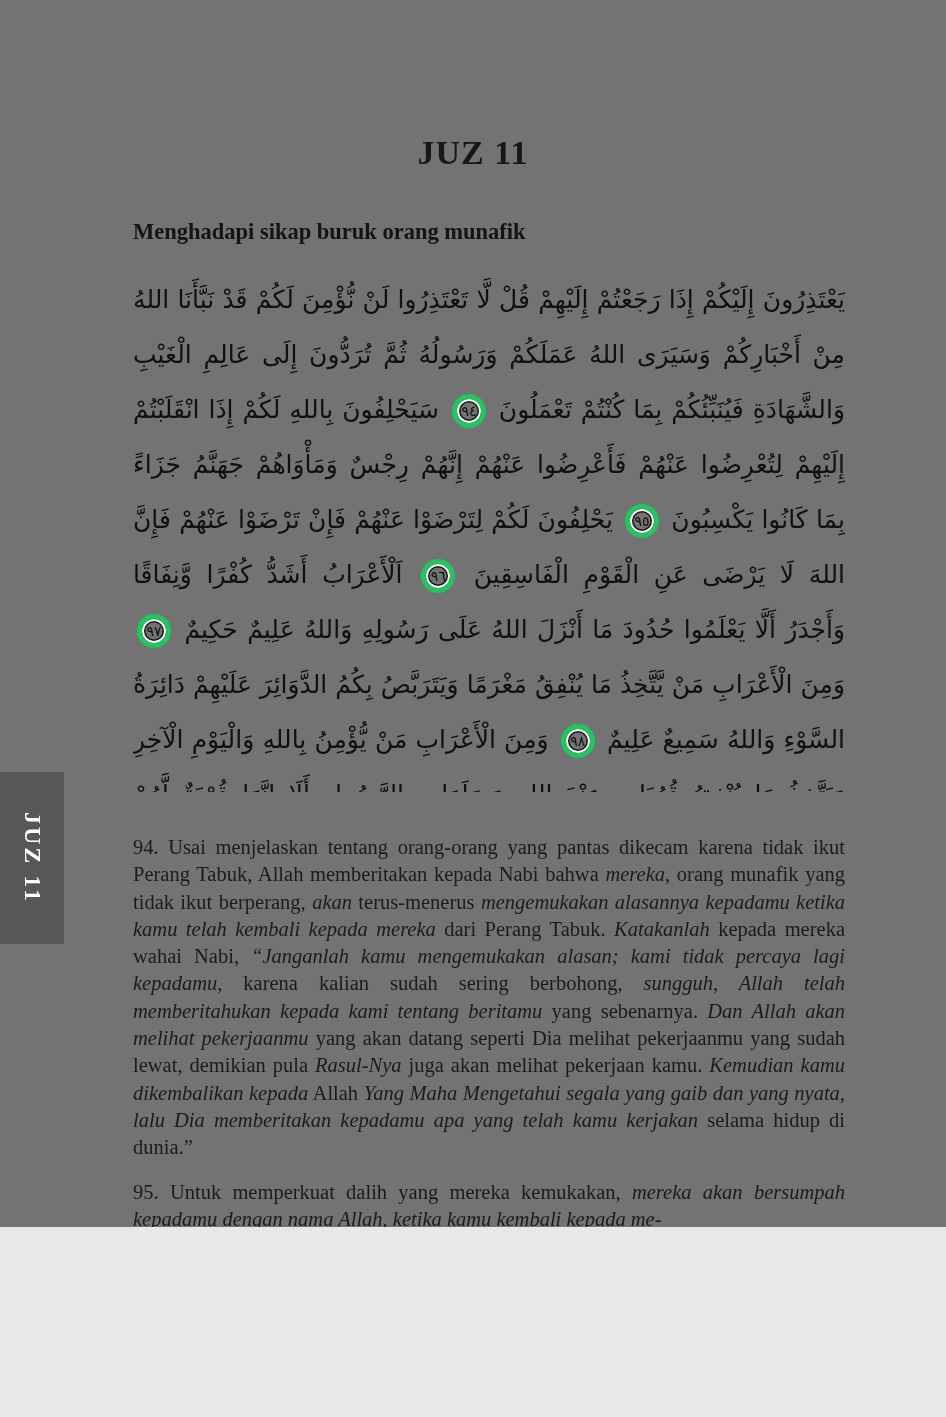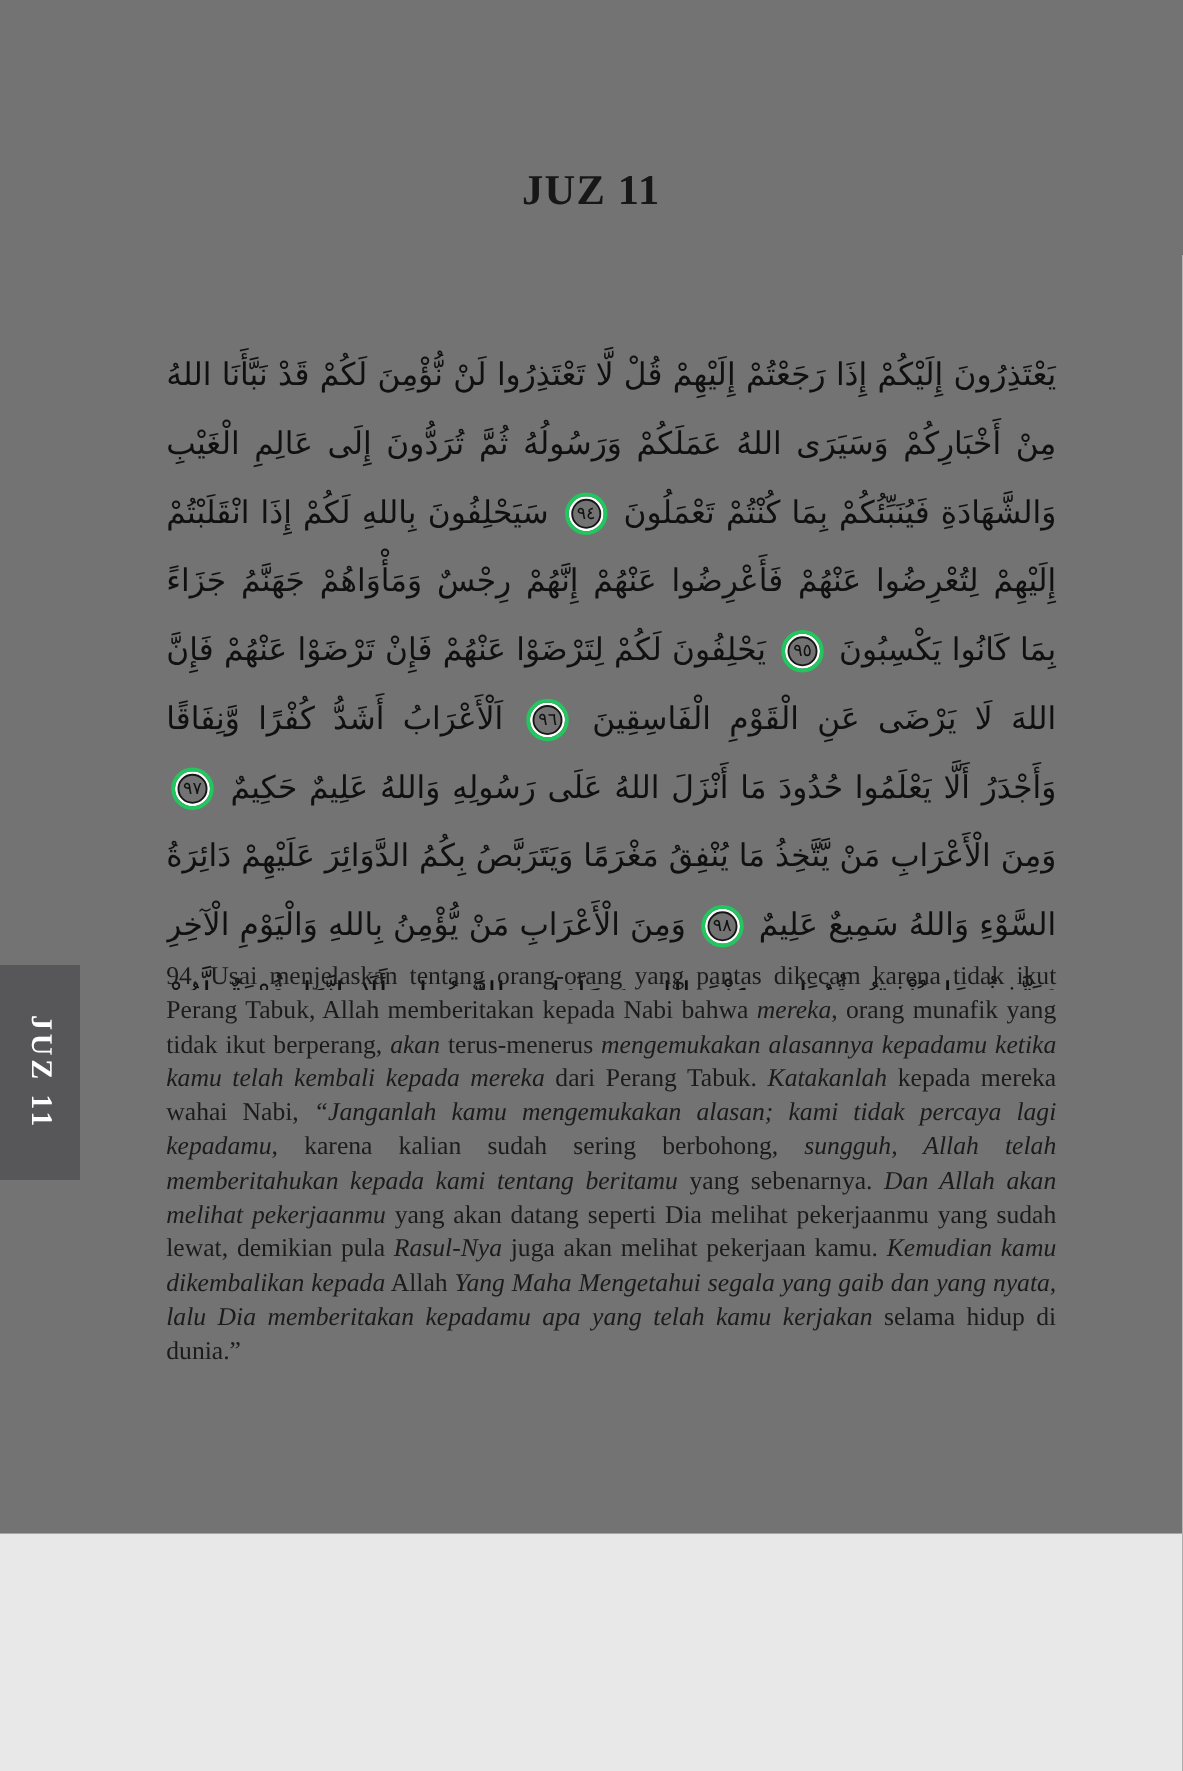--- a/index.html
+++ b/index.html
@@ -26,28 +26,28 @@
     position:absolute;top:272px;left:133px;width:712px;
     max-height:520px;overflow:hidden;
     direction:rtl;
     text-align:justify;
     font-family:"DejaVu Sans", sans-serif;
     font-size:25px;line-height:55px;color:#101010;
   }
   .ayah-medallion{
     display:inline-flex;align-items:center;justify-content:center;
     width:34px;height:34px;box-sizing:border-box;
-    border:3px solid #22c55e;border-radius:50%;
+    border:5px solid #22c55e;border-radius:50%;
     box-shadow:inset 0 0 0 2px #ffffff, inset 0 0 0 3.5px #161616;
     font-size:14px;line-height:1;
     vertical-align:middle;margin:0 4px;
     font-family:"DejaVu Sans", sans-serif;
   }
   .commentary{
-    position:absolute;top:768px;left:133px;width:712px;
+    position:absolute;top:834px;left:133px;width:712px;
     font-size:20.5px;line-height:27.3px;
     text-align:justify;color:#1b1b1b;
   }
   .commentary p{margin:0 0 17px 0;}
   .commentary em{font-style:italic;}
   .side-tab{
     position:absolute;left:0;top:772px;width:64px;height:172px;
     background:#57575a;
   }
   .side-tab .tab-label{
@@ -64,25 +64,27 @@
   .page-number{font-size:23px;color:#1a1a1a;margin-top:39px;}
   .footer-surah{font-size:15px;color:#1a1a1a;}
 </style>
 </head>
 <body>
 
 <div class="page">
 
   <div class="juz-title">JUZ 11</div>
 
+  <div class="section-heading">Menghadapi sikap buruk orang munafik</div>
 
   <div class="arabic-block"><span>يَعْتَذِرُونَ إِلَيْكُمْ إِذَا رَجَعْتُمْ إِلَيْهِمْ قُلْ لَّا تَعْتَذِرُوا لَنْ نُّؤْمِنَ لَكُمْ قَدْ نَبَّأَنَا اللهُ مِنْ أَخْبَارِكُمْ وَسَيَرَى اللهُ عَمَلَكُمْ وَرَسُولُهُ ثُمَّ تُرَدُّونَ إِلَى عَالِمِ الْغَيْبِ وَالشَّهَادَةِ فَيُنَبِّئُكُمْ بِمَا كُنْتُمْ تَعْمَلُونَ</span> <span class="ayah-medallion">٩٤</span> <span>سَيَحْلِفُونَ بِاللهِ لَكُمْ إِذَا انْقَلَبْتُمْ إِلَيْهِمْ لِتُعْرِضُوا عَنْهُمْ فَأَعْرِضُوا عَنْهُمْ إِنَّهُمْ رِجْسٌ وَمَأْوَاهُمْ جَهَنَّمُ جَزَاءً بِمَا كَانُوا يَكْسِبُونَ</span> <span class="ayah-medallion">٩٥</span> <span>يَحْلِفُونَ لَكُمْ لِتَرْضَوْا عَنْهُمْ فَإِنْ تَرْضَوْا عَنْهُمْ فَإِنَّ اللهَ لَا يَرْضَى عَنِ الْقَوْمِ الْفَاسِقِينَ</span> <span class="ayah-medallion">٩٦</span> <span>اَلْأَعْرَابُ أَشَدُّ كُفْرًا وَّنِفَاقًا وَأَجْدَرُ أَلَّا يَعْلَمُوا حُدُودَ مَا أَنْزَلَ اللهُ عَلَى رَسُولِهِ وَاللهُ عَلِيمٌ حَكِيمٌ</span> <span class="ayah-medallion">٩٧</span> <span>وَمِنَ الْأَعْرَابِ مَنْ يَّتَّخِذُ مَا يُنْفِقُ مَغْرَمًا وَيَتَرَبَّصُ بِكُمُ الدَّوَائِرَ عَلَيْهِمْ دَائِرَةُ السَّوْءِ وَاللهُ سَمِيعٌ عَلِيمٌ</span> <span class="ayah-medallion">٩٨</span> <span>وَمِنَ الْأَعْرَابِ مَنْ يُّؤْمِنُ بِاللهِ وَالْيَوْمِ الْآخِرِ وَيَتَّخِذُ مَا يُنْفِقُ قُرُبَاتٍ عِنْدَ اللهِ وَصَلَوَاتِ الرَّسُولِ أَلَا إِنَّهَا قُرْبَةٌ لَّهُمْ سَيُدْخِلُهُمُ اللهُ فِي رَحْمَتِهِ إِنَّ اللهَ غَفُورٌ رَّحِيمٌ</span>  </div>
 
   <div class="commentary">
       <p><span>94. Usai menjelaskan tentang orang-orang yang pantas dikecam karena tidak ikut Perang Tabuk, Allah memberitakan kepada Nabi bahwa </span><em>mereka</em><span>, orang munafik yang tidak ikut berperang, </span><em>akan</em><span> terus-menerus </span><em>mengemukakan alasannya kepadamu ketika kamu telah kembali kepada mereka</em><span> dari Perang Tabuk. </span><em>Katakanlah</em><span> kepada mereka wahai Nabi, </span><em>“Janganlah kamu mengemukakan alasan; kami tidak percaya lagi kepadamu</em><span>, karena kalian sudah sering berbohong, </span><em>sungguh, Allah telah memberitahukan kepada kami tentang beritamu</em><span> yang sebenarnya. </span><em>Dan Allah akan melihat pekerjaanmu</em><span> yang akan datang seperti Dia melihat pekerjaanmu yang sudah lewat, demikian pula </span><em>Rasul-Nya</em><span> juga akan melihat pekerjaan kamu. </span><em>Kemudian kamu dikembalikan kepada</em><span> Allah </span><em>Yang Maha Mengetahui segala yang gaib dan yang nyata, lalu Dia memberitakan kepadamu apa yang telah kamu kerjakan</em><span> selama hidup di dunia.”</span></p>
+      <p><span>95. Untuk memperkuat dalih yang mereka kemukakan, </span><em>mereka akan bersumpah kepadamu dengan nama Allah, ketika kamu kembali kepada me-</em></p>
     </div>
 
   <div class="side-tab">
     <span class="tab-label">JUZ 11</span>
   </div>
 
   <div class="footer">
     <span class="page-number">546</span>
     <span class="footer-surah">Surah at-Taubah</span>
   </div>

